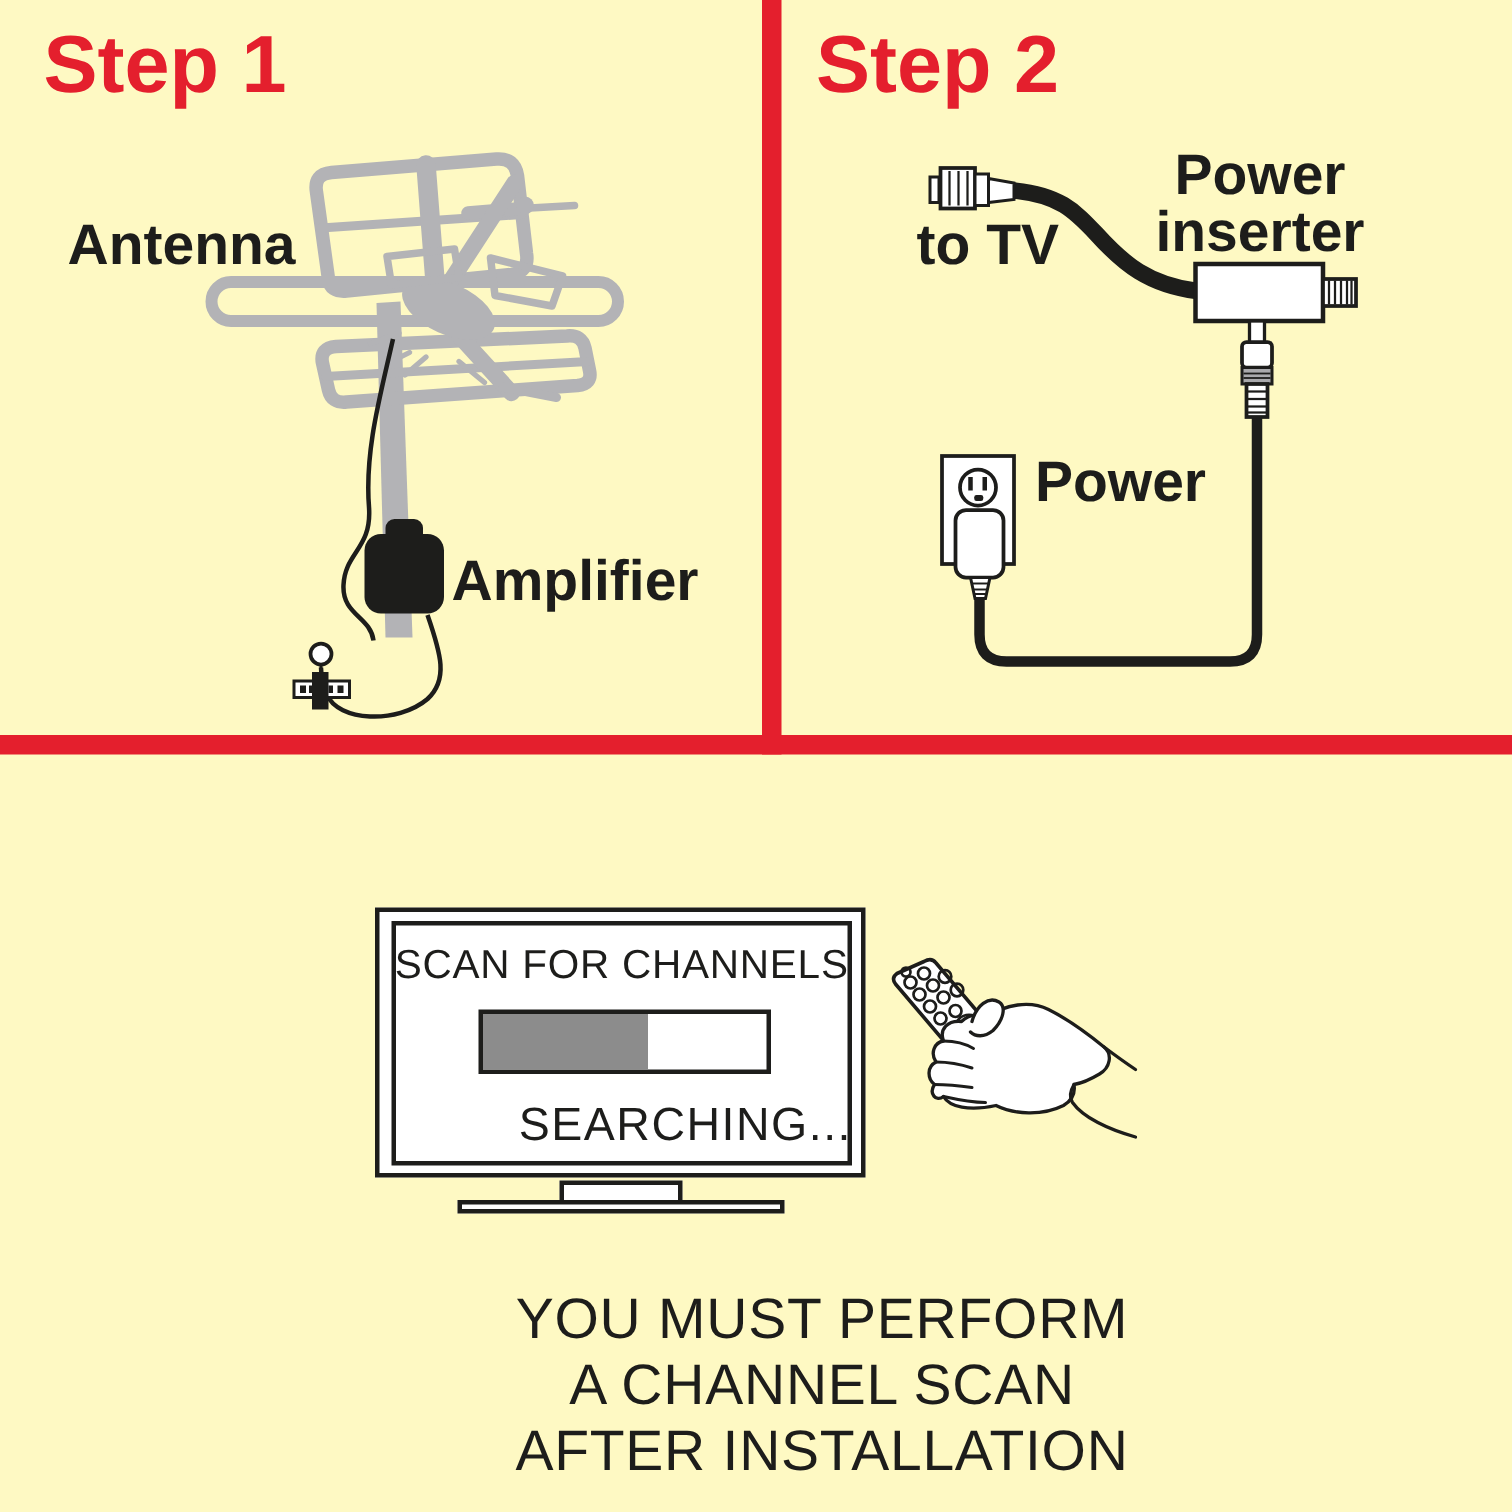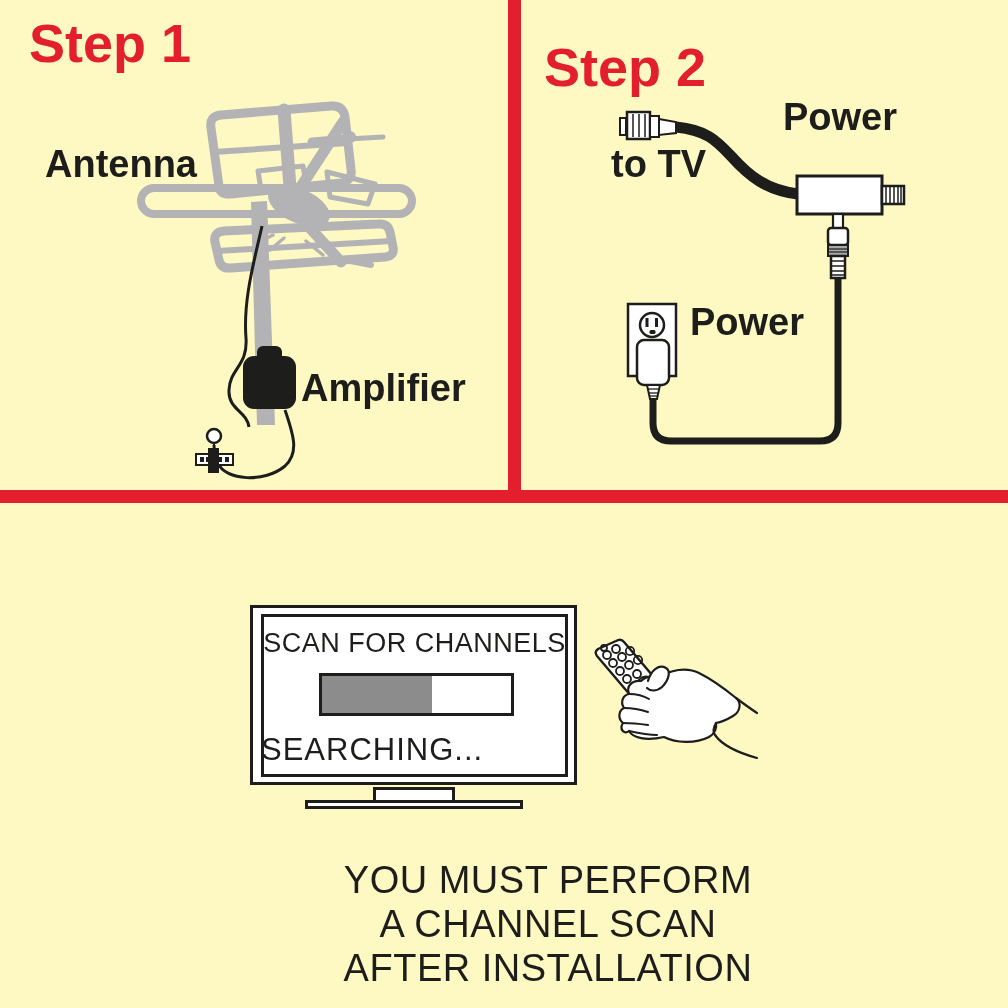--- a/index.html
+++ b/index.html
@@ -12,21 +12,21 @@
   .step-title{color:var(--red);font-weight:700;font-size:54px;line-height:1;white-space:nowrap;}
   .label{font-weight:700;font-size:38px;line-height:1;white-space:nowrap;color:var(--ink);}
   .label2{font-weight:700;font-size:38px;line-height:38px;white-space:nowrap;color:var(--ink);}
   .divider{background:var(--red);}
   
   .tv-outer{left:250px;top:605px;width:321px;height:174px;border:3px solid var(--ink);background:#fff;}
   .tv-screen{left:261px;top:614px;width:301px;height:157px;border:3px solid var(--ink);background:#fff;}
   .tv-title{left:261px;top:628px;width:307px;text-align:center;font-size:27px;letter-spacing:.5px;white-space:nowrap;}
   .progress{left:319px;top:673px;width:189px;height:37px;border:3px solid var(--ink);background:#fff;}
   .progress-fill{height:100%;background:var(--progress_gray);}
-  .tv-search{left:261px;top:732px;width:307px;text-align:left;font-size:31px;letter-spacing:1px;white-space:nowrap;}
+  .tv-search{left:261px;top:732px;width:307px;text-align:right;font-size:31px;letter-spacing:1px;white-space:nowrap;}
   .tv-neck{left:373px;top:787px;width:76px;height:11px;border:3px solid var(--ink);background:#fff;}
   .tv-base{left:305px;top:800px;width:212px;height:3px;border:3px solid var(--ink);background:#fff;}
   .footer{left:0;top:858px;width:1000px;text-align:center;font-size:38px;line-height:44px;letter-spacing:.5px;padding-left:48px;}
   svg{position:absolute;left:0;top:0;}
   .gs{stroke:var(--antenna_gray);fill:none;}
   .gf{fill:var(--antenna_gray);}
   .ks{stroke:var(--ink);fill:none;}
   .kw{stroke:var(--ink);fill:#fff;}
   .kf{fill:var(--ink);}
 </style>
@@ -169,24 +169,25 @@
     </g>
   </svg>
 
   <div class="abs divider" style="left:508px;top:0;width:13px;height:503px;"></div>
   <div class="abs divider" style="left:0;top:490px;width:1008px;height:13px;"></div>
 
   <div class="abs step-title" style="left:29px;top:16px;">Step 1</div>
   <div class="abs label" style="left:45px;top:117px;margin-top:28px;">Antenna</div>
   <div class="abs label" style="left:301px;top:369px;">Amplifier</div>
 
-  <div class="abs step-title" style="left:544px;top:16px;margin-top:24px;">Step 2</div>
+  <div class="abs step-title" style="left:544px;top:16px;">Step 2</div>
   <div class="abs label" style="left:611px;top:145px;">to TV</div>
   <div class="abs label2" style="left:770px;top:98px;width:140px;text-align:center;">
     <div>Power</div>
+    <div>inserter</div>
   </div>
   <div class="abs label2" style="left:690px;top:303px;">
     <div>Power</div>
   </div>
 
 
   <div class="abs tv-outer"></div>
   <div class="abs tv-screen"></div>
   <div class="abs tv-title">SCAN FOR CHANNELS</div>
   <div class="abs progress">

